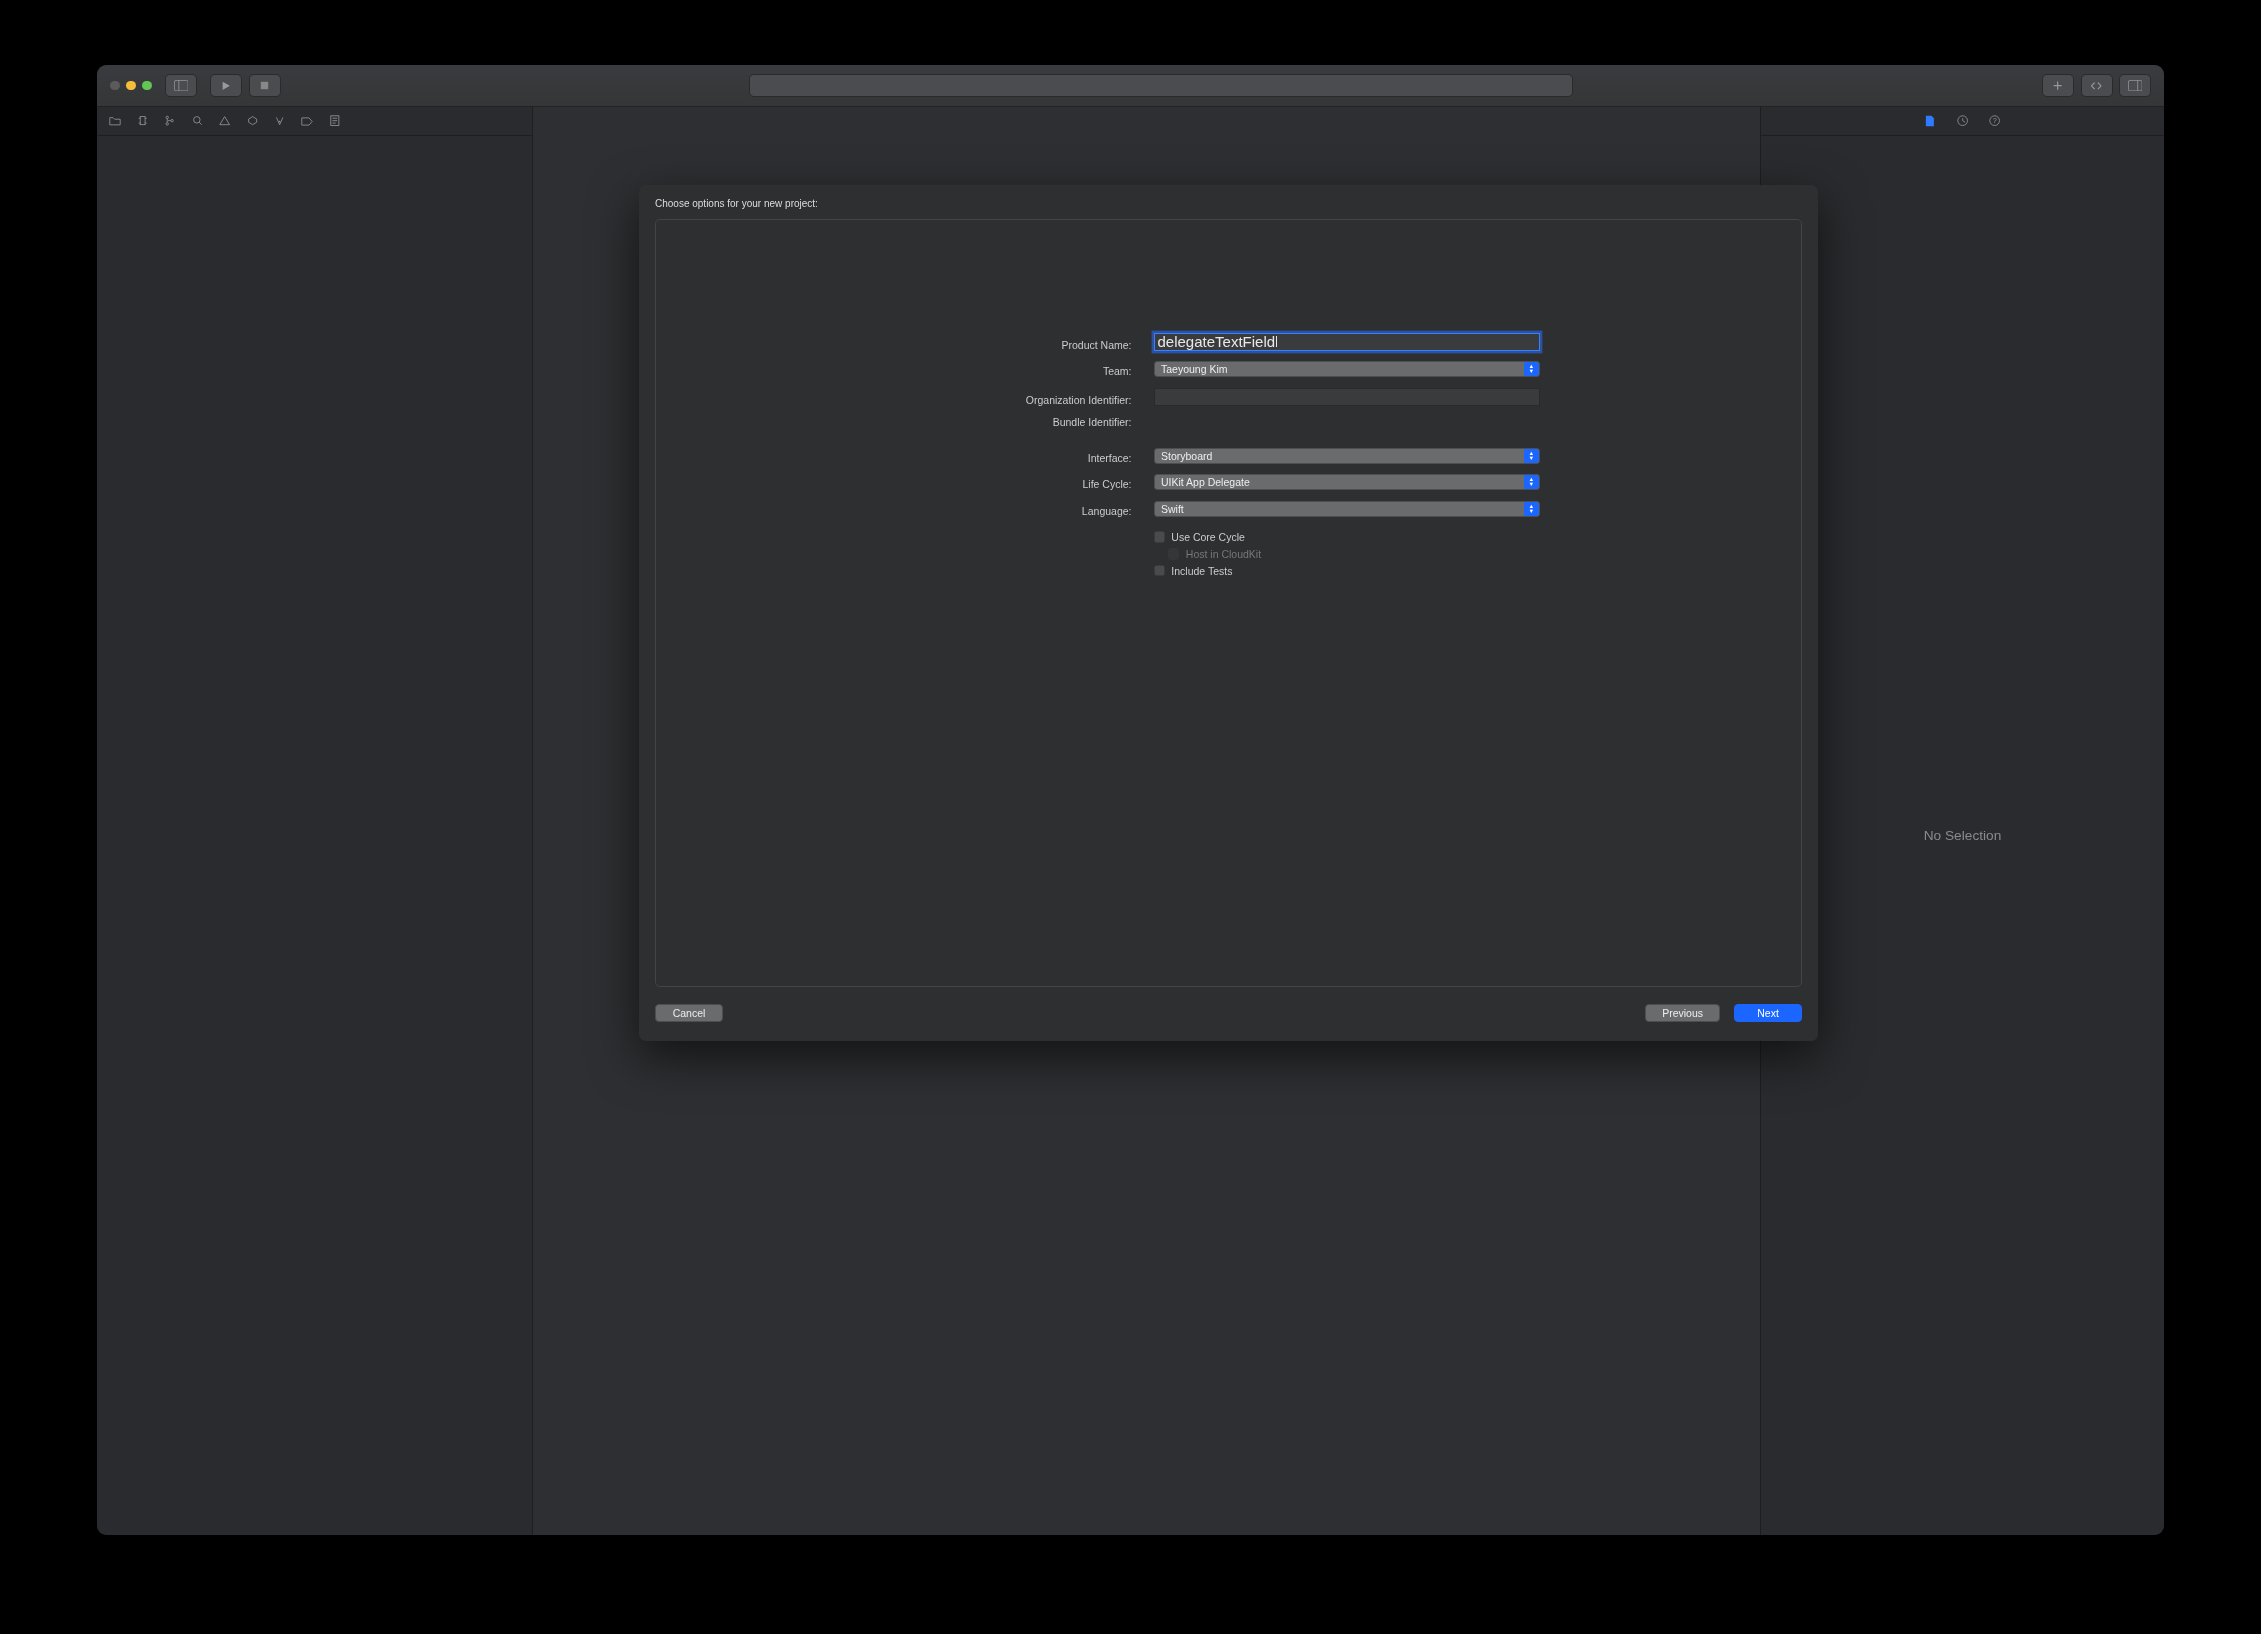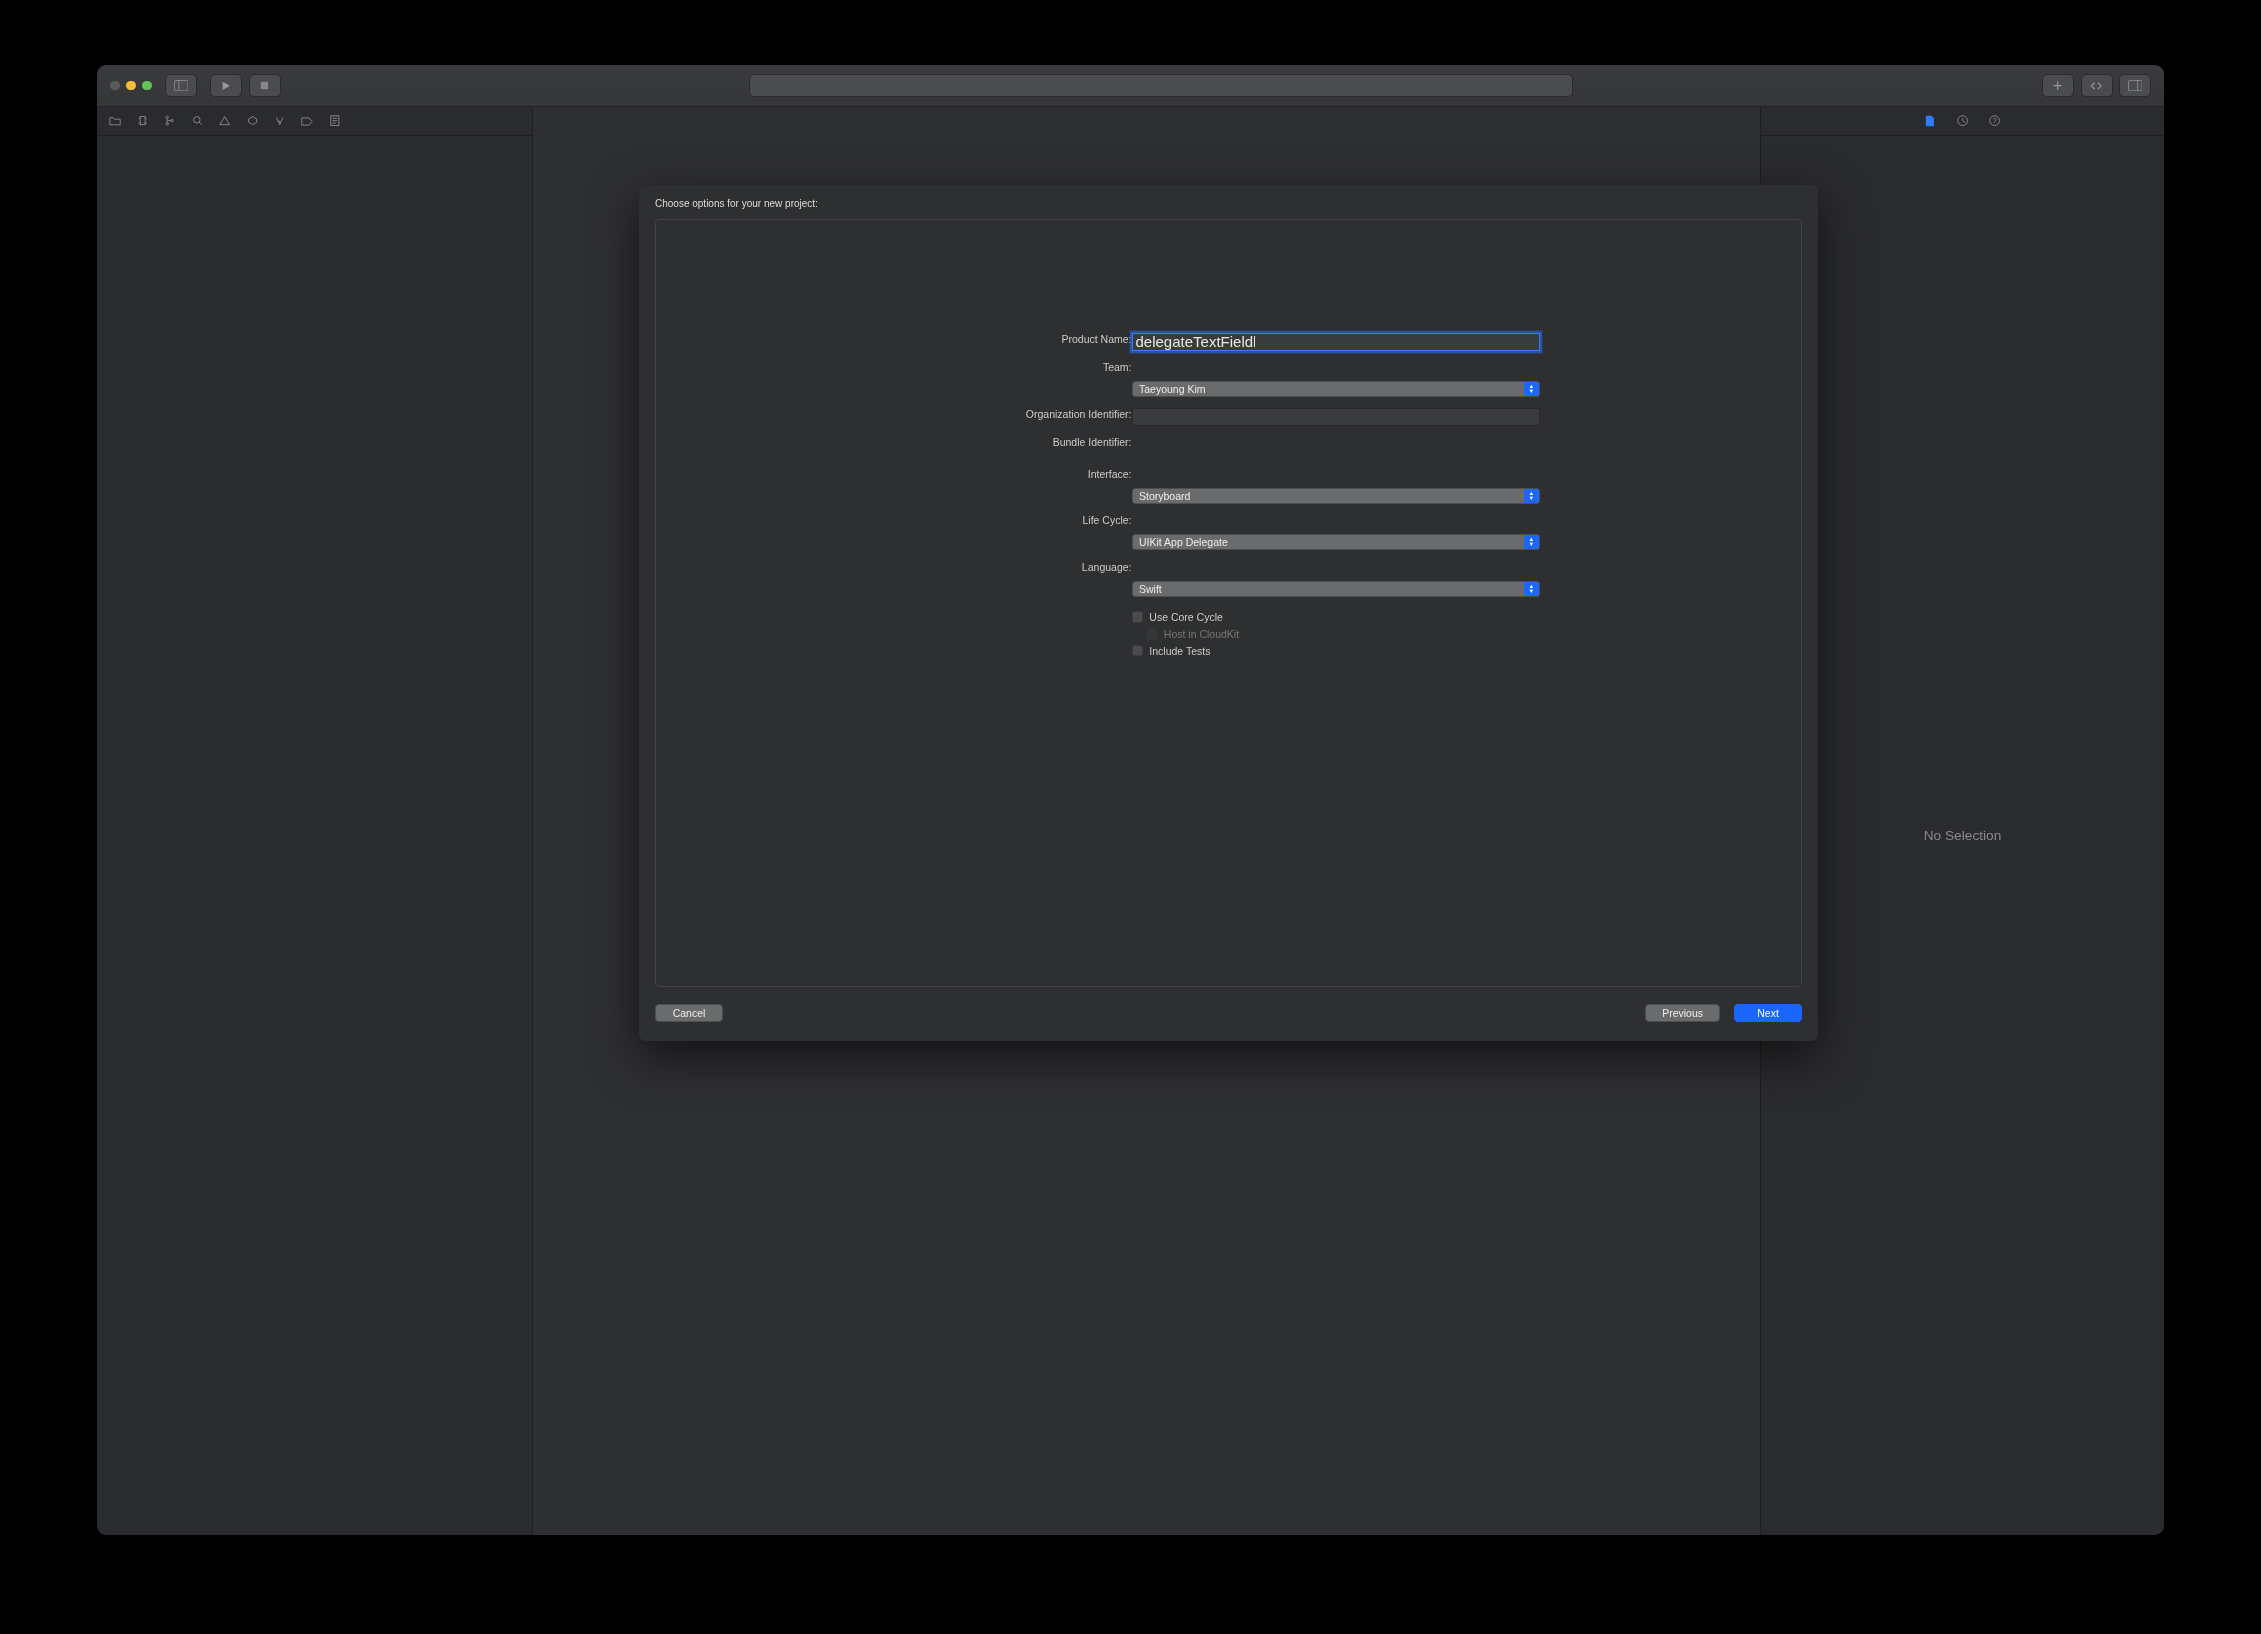--- a/index.html
+++ b/index.html
@@ -149,23 +149,23 @@
       border-radius: 4.8px;
       background: #2e2f31;
       padding-top: 113px;
     }
     .form {
       margin: 0 auto;
       width: 622px;
     }
     .row {
       display: flex;
-      align-items: flex-start;
+      align-items: flex-end;
       margin-bottom: 10.5px;
-      gap: 0;
+      gap: 22px;
     }
     .row.tight { margin-bottom: 6.5px; }
     .rlabel {
       width: 214px;
       text-align: right;
       color: #ccc;
       font-size: 10.5px;
     }
     .rfield { flex: 1; position: relative; }
     .select {
@@ -173,21 +173,20 @@
       height: 16px;
       background: #6a6b6d;
       border-radius: 3.2px;
       color: #eee;
       font-size: 10.5px;
       display: flex;
       align-items: center;
       padding-left: 6.5px;
       position: relative;
       border: 0.8px solid #4d4e50;
-      margin-top: 20px;
     }
     .select .arrows {
       position: absolute;
       right: 0;
       top: 0;
       bottom: 0;
       width: 14.5px;
       background: #1a66ff;
       border-radius: 0 3.2px 3.2px 0;
       display: flex;

